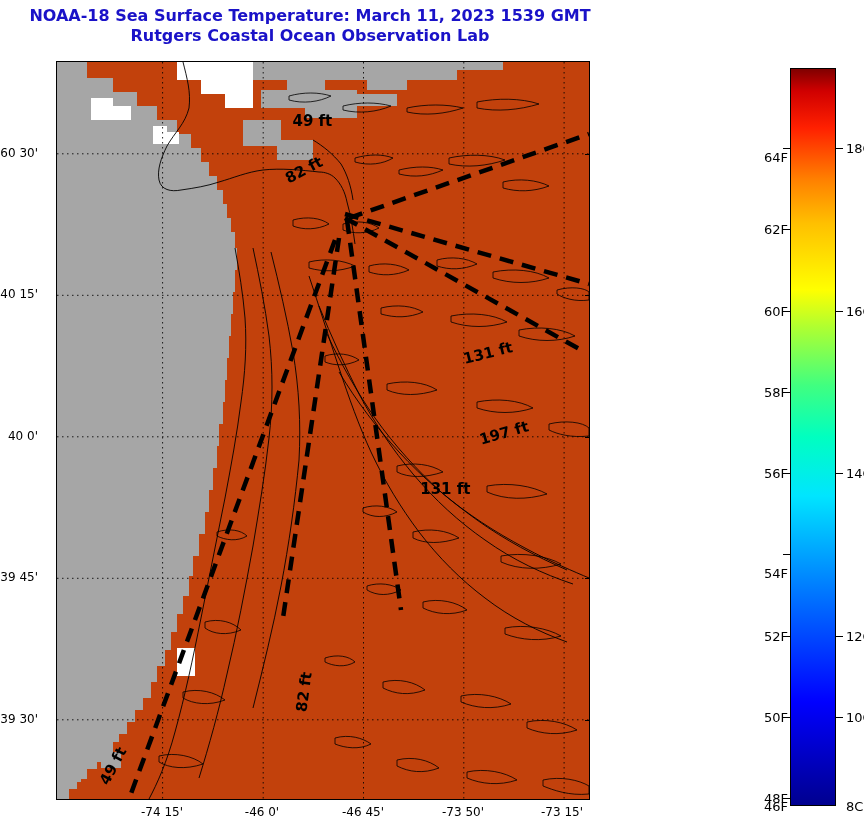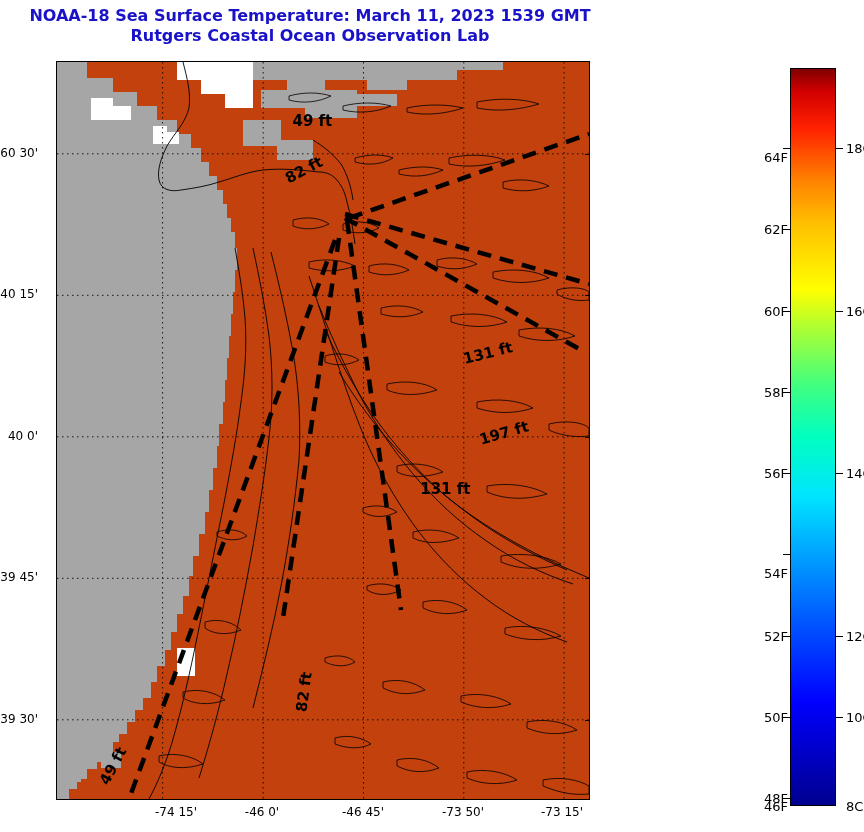--- a/index.html
+++ b/index.html
@@ -353,21 +353,21 @@
 
 <div id="ylabels">
   <div class="axis-label" style="top:92px;">60 30'</div>
   <div class="axis-label" style="top:233px;">40 15'</div>
   <div class="axis-label" style="top:375px;">40 0'</div>
   <div class="axis-label" style="top:516px;">39 45'</div>
   <div class="axis-label" style="top:658px;">39 30'</div>
 </div>
 
 <div id="xlabels">
-  <div class="axis-label" style="left:120px;">-74 15'</div>
+  <div class="axis-label" style="left:106px;">-74 15'</div>
   <div class="axis-label" style="left:206px;">-46 0'</div>
   <div class="axis-label" style="left:307px;">-46 45'</div>
   <div class="axis-label" style="left:407px;">-73 50'</div>
   <div class="axis-label" style="left:506px;">-73 15'</div>
 </div>
 
 <div id="colorbar-wrap">
   <div id="colorbar"></div>
 
   <div>

